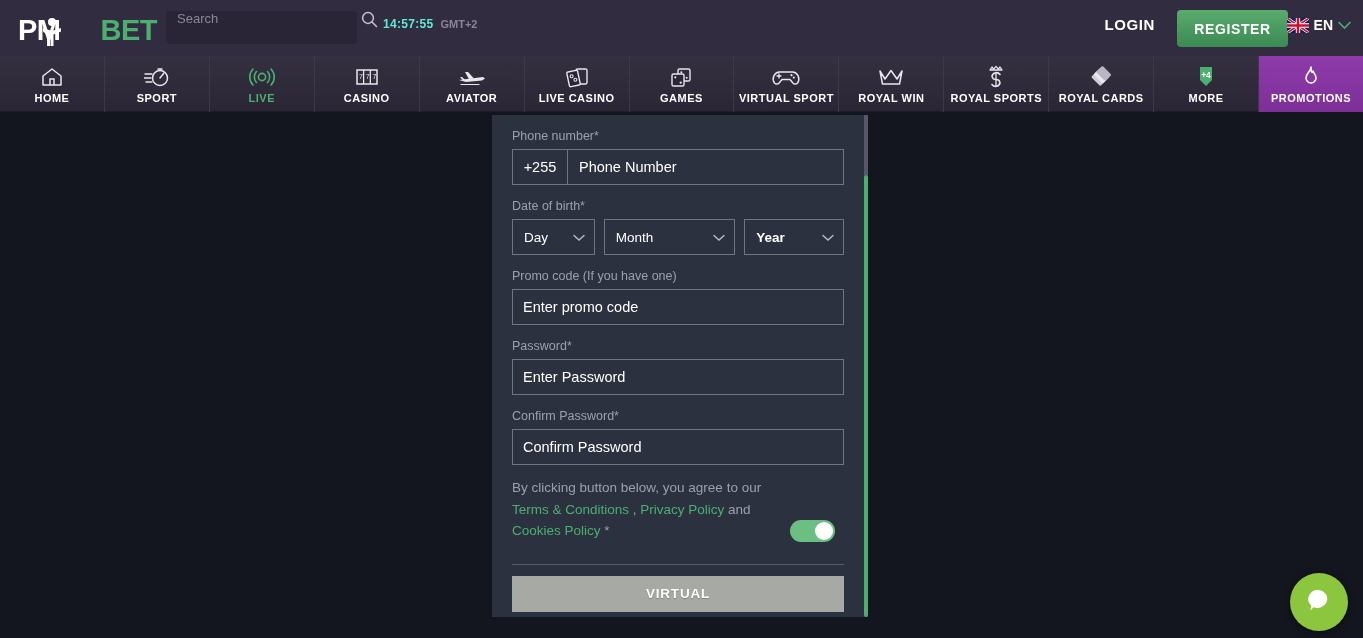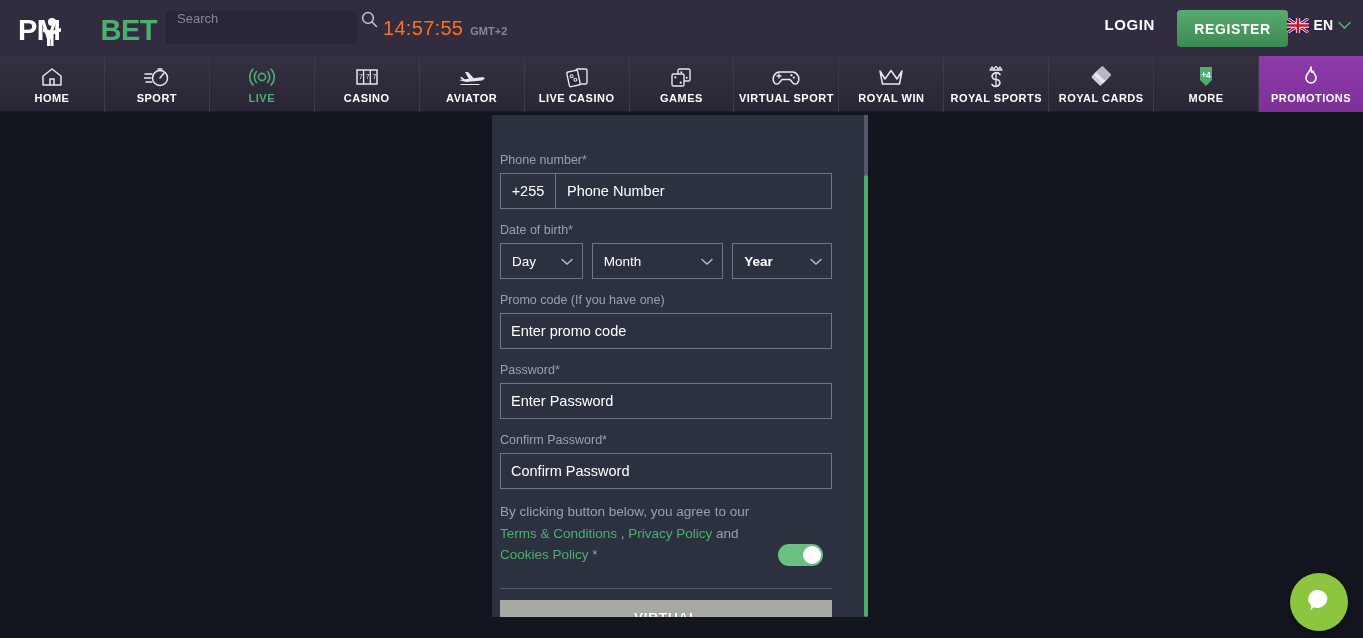--- a/index.html
+++ b/index.html
@@ -30,21 +30,21 @@
   }
   .search-input {
     flex: 1; background: transparent; border: none; outline: none;
     color: #d8d8dd; font-size: 13px; font-family: "Liberation Sans", sans-serif;
     padding: 0 8px 0 11px;
   }
   .search-input::placeholder { color: #8a8696; }
   .search-icon { width: 30px; display: flex; align-items: center; justify-content: center; }
 
   .clock { position: absolute; left: 383px; top: 17px; display: flex; align-items: baseline; gap: 7px; }
-  .clock-time { color: #f97316; font-size: 20px; font-weight: normal; letter-spacing: 0.3px; }
+  .clock-time { color: #5eead4; font-size: 12px; font-weight: bold; letter-spacing: 0.3px; }
   .clock-tz { color: #8a8696; font-size: 11px; font-weight: bold; }
 
   .login-btn {
     position: absolute; right: 208px; top: 16px;
     color: #ffffff; font-size: 15px; font-weight: bold; letter-spacing: 0.6px;
     background: none; border: none; cursor: pointer;
     font-family: "Liberation Sans", sans-serif;
   }
   .register-btn {
     position: absolute; right: 75px; top: 10px; width: 111px; height: 37px;
@@ -81,21 +81,21 @@
   .nav-item.live .nav-label { color: #4caf70; }
   .nav-ico { height: 24px; display: flex; align-items: center; justify-content: center; }
 
   
   .backdrop { position: absolute; left: 0; top: 112px; width: 1363px; height: 526px; background: #14161f; }
   .modal {
     position: absolute; left: 492px; top: 115px; width: 376px; height: 502px;
     background: #2c313f;
     overflow: hidden;
   }
-  .modal-body { padding: 14px 20px 0 8px; margin-top: 24px; }
+  .modal-body { padding: 14px 20px 0 20px; }
   .scrollbar-thumb {
     position: absolute; left: 864px; top: 175px; width: 4px; height: 442px;
     background: #4caf70; border-radius: 2px;
   }
   .scrollbar-top {
     position: absolute; left: 864px; top: 115px; width: 4px; height: 60px;
     background: #5a5568;
   }
 
   .field-label {

